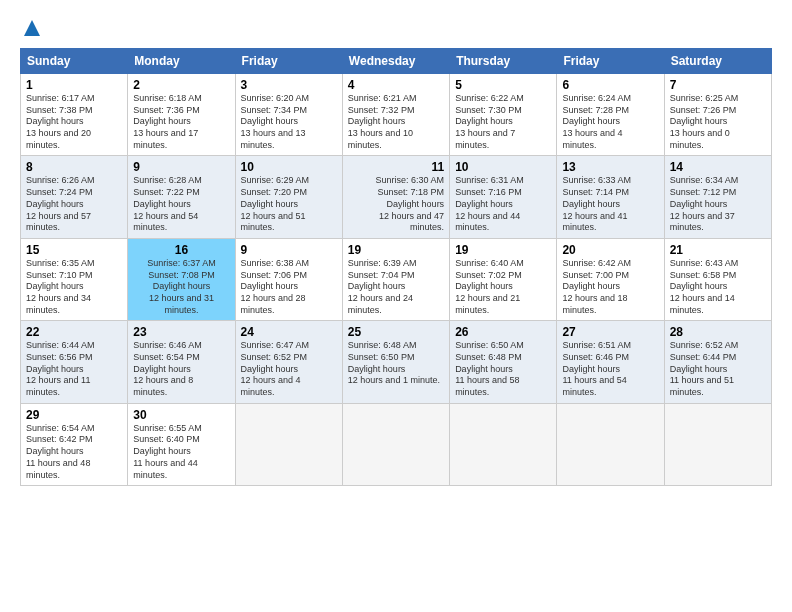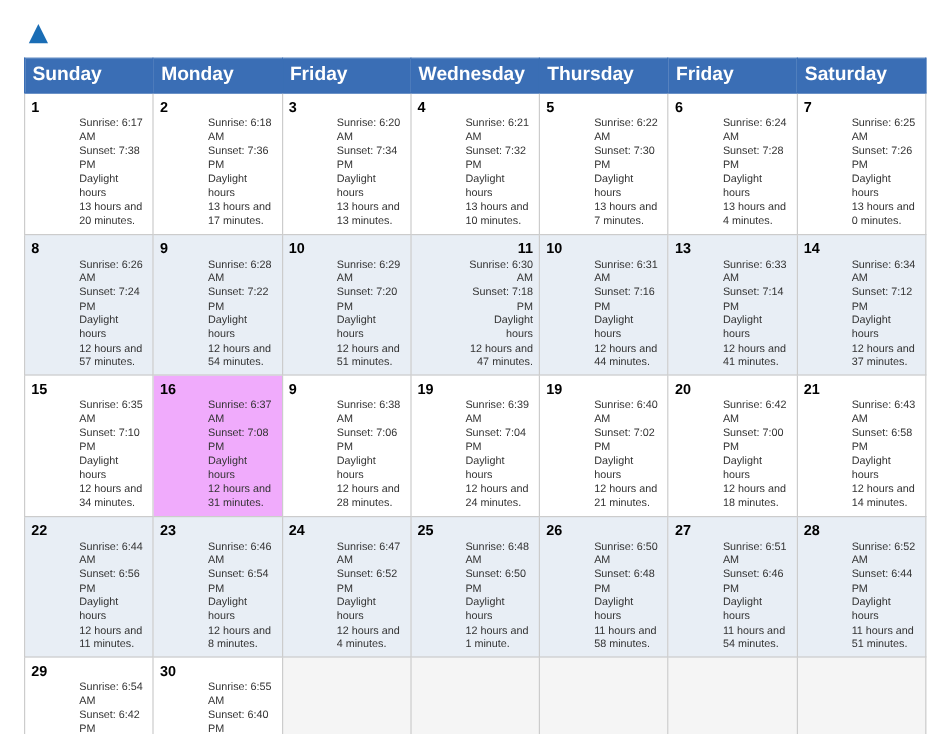--- a/index.html
+++ b/index.html
@@ -62,21 +62,21 @@
     .calendar {
       width: 100%;
       border-collapse: collapse;
       font-size: 10px;
     }
     .calendar th {
       background: #3a6eb5;
       color: #fff;
       padding: 5px 6px;
       text-align: left;
-      font-size: 16px;
+      font-size: 12px;
       font-weight: bold;
       border: 1px solid #3a6eb5;
     }
     .calendar td {
       border: 1px solid #ccc;
       vertical-align: top;
       padding: 4px 5px;
       width: calc(100% / 7);
       min-height: 70px;
       height: 78px;
@@ -90,21 +90,20 @@
     .day-num {
       font-size: 12px;
       font-weight: bold;
       display: block;
       margin-bottom: 1px;
     }
     .day-info {
       font-size: 9px;
       color: #333;
       line-height: 1.3;
-      margin-left: 40px;
     }
     .empty-cell {
       background: #f5f5f5 !important;
     }
   </style>
 </head>
 <body>
 
 <div class="page">
   <div class="header">
@@ -194,21 +193,21 @@
           <td style="background: rgb(232, 238, 245);">
             <span class="day-num">14</span>
             <div class="day-info">Sunrise: 6:34 AM<br>Sunset: 7:12 PM<br>Daylight hours<br>12 hours and 37 minutes.</div>
           </td>
         </tr>
         <tr>
           <td style="background: rgb(255, 255, 255);">
             <span class="day-num">15</span>
             <div class="day-info">Sunrise: 6:35 AM<br>Sunset: 7:10 PM<br>Daylight hours<br>12 hours and 34 minutes.</div>
           </td>
-          <td style="background: #f0abfc;">
+          <td style="background: #7dd3fc; text-align: center;">
             <span class="day-num">16</span>
             <div class="day-info">Sunrise: 6:37 AM<br>Sunset: 7:08 PM<br>Daylight hours<br>12 hours and 31 minutes.</div>
           </td>
           <td style="background: rgb(255, 255, 255);">
             <span class="day-num">9</span>
             <div class="day-info">Sunrise: 6:38 AM<br>Sunset: 7:06 PM<br>Daylight hours<br>12 hours and 28 minutes.</div>
           </td>
           <td style="background: rgb(255, 255, 255);">
             <span class="day-num">19</span>
             <div class="day-info">Sunrise: 6:39 AM<br>Sunset: 7:04 PM<br>Daylight hours<br>12 hours and 24 minutes.</div>

